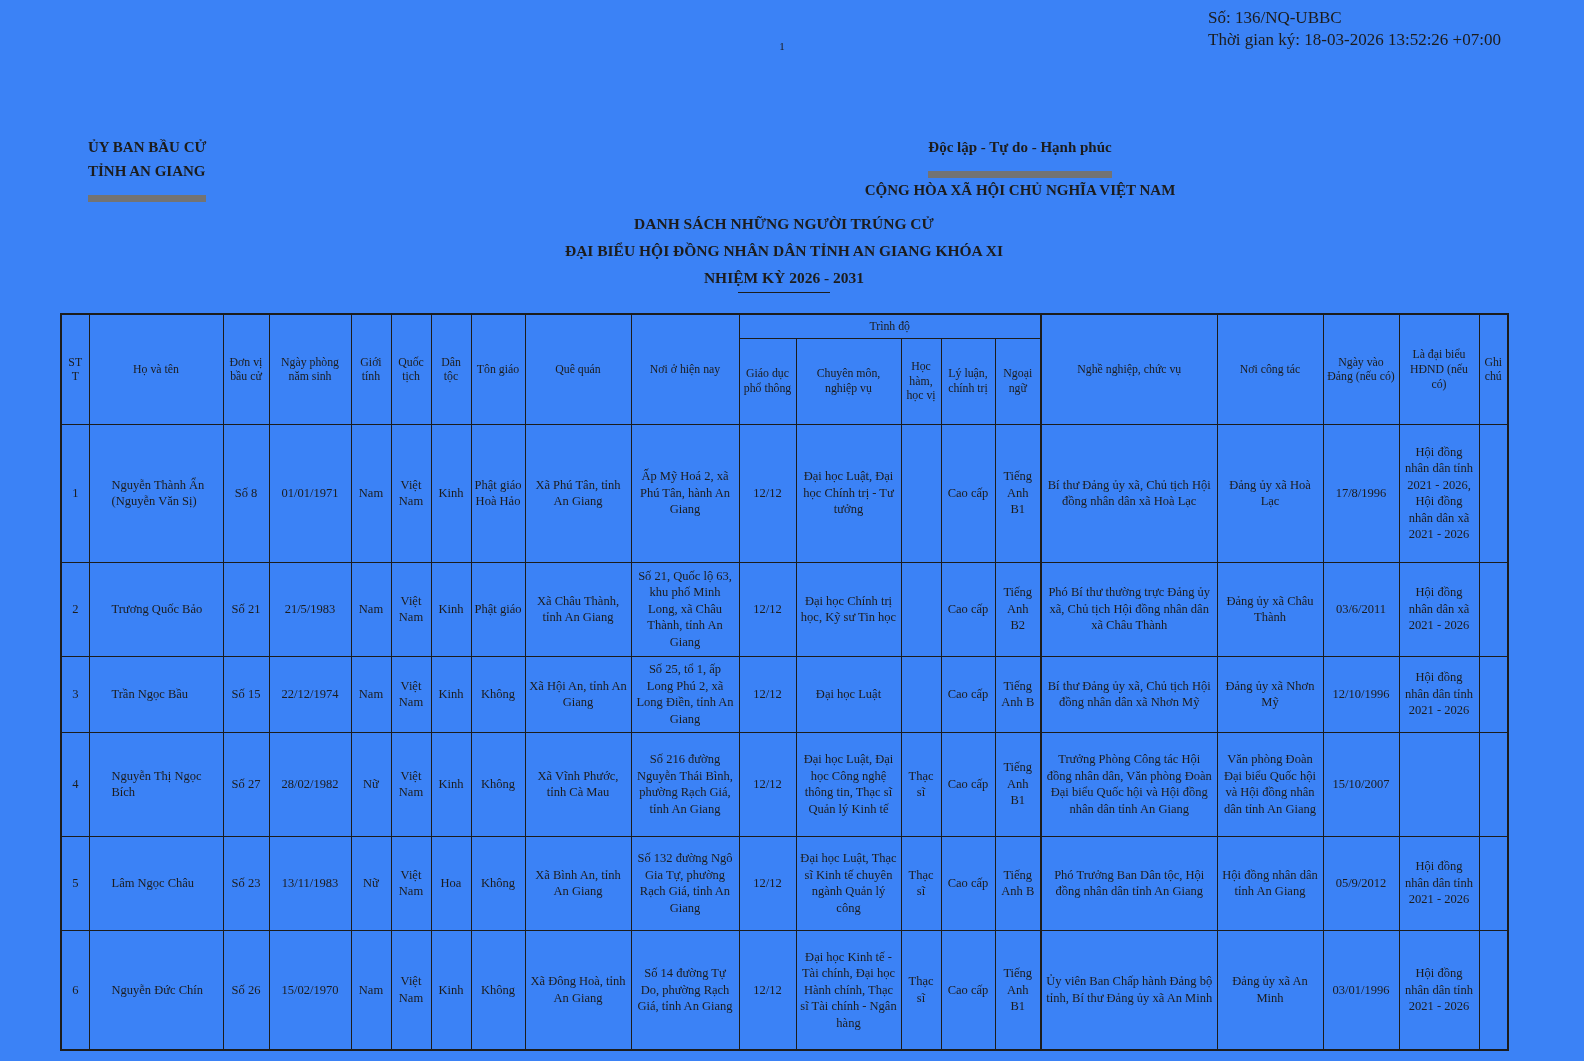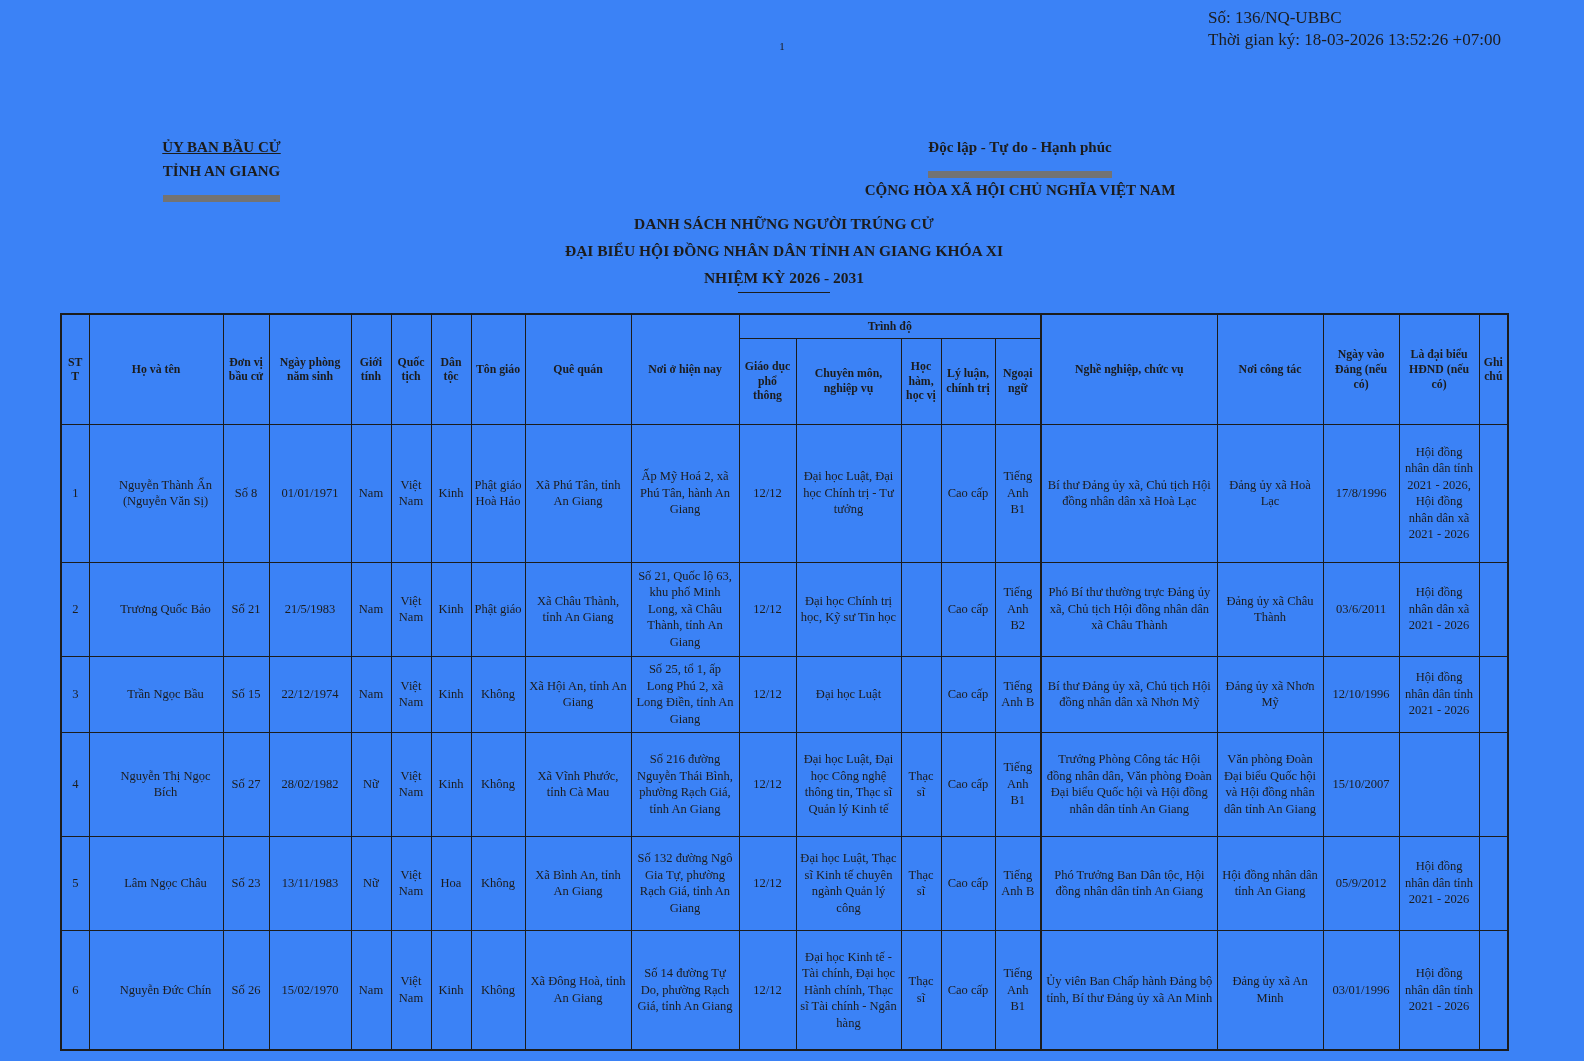--- a/index.html
+++ b/index.html
@@ -13,22 +13,22 @@
   }
   .sig-block{
     position:absolute;top:7px;left:1208px;
     font-size:17px;line-height:1.3;white-space:nowrap;
   }
   .page-number{
     position:absolute;top:40px;left:770px;width:24px;
     font-size:11px;text-align:center;
   }
   .lh-left{
-    position:absolute;top:135px;left:104px;width:235px;
-    text-align:center;font-weight:bold;font-size:15px;line-height:24px;text-decoration:underline;
+    position:absolute;top:135px;left:88px;width:235px;
+    font-weight:bold;font-size:15px;line-height:24px;
   }
   .lh-right{
     position:absolute;top:135px;left:820px;width:400px;
     text-align:center;font-weight:bold;font-size:15px;line-height:24px;
   }
   .u-line{border-bottom:7px solid #737373;padding-bottom:12px;display:inline-block;}
   .title-block{
     position:absolute;top:210px;left:0;width:1568px;
     text-align:center;font-weight:bold;font-size:15.5px;line-height:27px;
   }
@@ -44,26 +44,26 @@
   table.results th, table.results td{
     border:1px solid #1c1c1c;
     vertical-align:middle;
     text-align:center;
     padding:2px 3px;
     line-height:1.32;
     overflow:hidden;
     word-wrap:break-word;
   }
   table.results thead th{
-    font-weight:bold;font-size:11.8px;line-height:1.25;
+    font-weight:normal;font-size:11.8px;line-height:1.25;
   }
   table.results thead tr.group-row{height:24px;}
   table.results thead tr.main-row{height:86px;}
   .thick-left{border-left-width:2px !important;margin-top:28px;}
-  tbody td:nth-child(2){text-align:center;padding-left:22px;}
+  tbody td:nth-child(2){text-align:left;padding-left:22px;}
   tbody tr:nth-child(1){height:138px;}
   tbody tr:nth-child(2){height:94px;}
   tbody tr:nth-child(3){height:76px;}
   tbody tr:nth-child(4){height:104px;}
   tbody tr:nth-child(5){height:94px;}
   tbody tr:nth-child(6){height:120px;}
 </style>
 </head>
 <body>
 

